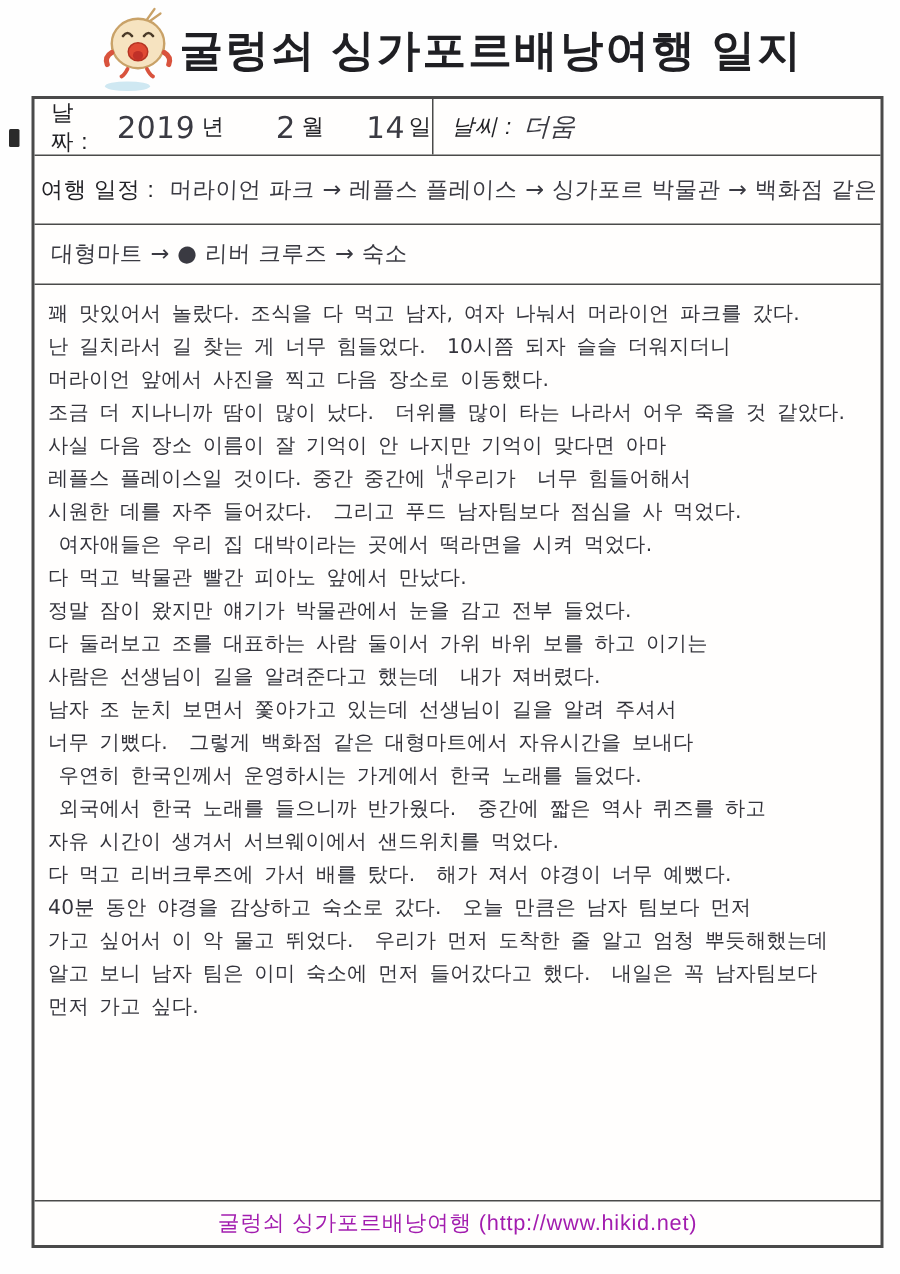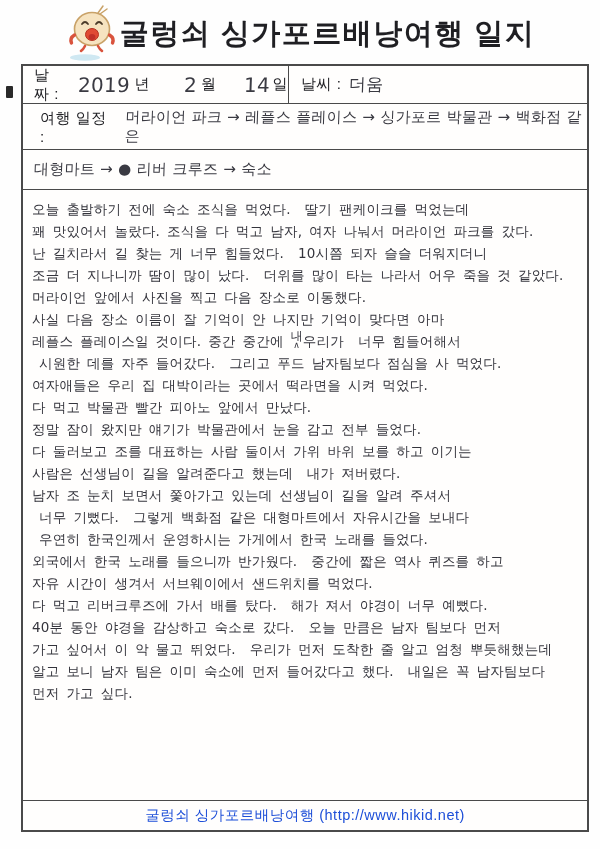--- a/index.html
+++ b/index.html
@@ -26,22 +26,22 @@
   
   .form{
     position:absolute;left:21px;top:64px;width:568px;height:768px;
     border:2px solid #4a4a4a;box-sizing:border-box;background:#fffefd;
     display:flex;flex-direction:column;
   }
   .row{box-sizing:border-box;border-bottom:1.5px solid #4a4a4a;}
   .row-date{height:38px;display:flex;}
   .cell{display:flex;align-items:center;box-sizing:border-box;}
   .cell-date{width:266px;border-right:1.5px solid #4a4a4a;padding-left:11px;}
-  .cell-weather{flex:1;padding-left:12px;}
-  .row-itin1{height:46px;display:flex;align-items:center;padding-left:17px;}
+  .cell-weather{flex:1;padding-left:12px;font-style:italic;}
+  .row-itin1{height:46px;display:flex;align-items:center;padding-left:4px;}
   .row-itin2{height:40px;display:flex;align-items:center;padding-left:11px;}
   .row-body{flex:1;padding:8px 13px 0 9px;overflow:hidden;}
   .row-footer{height:29px;border-bottom:none;display:flex;align-items:center;justify-content:center;}
 
   .print{font-size:15px;color:#222226;letter-spacing:.5px;}
   .hand{
     font-family:"DejaVu Sans",sans-serif;color:#3a3a42;letter-spacing:.3px;
     display:inline-block;transform:skewX(-2deg);
   }
   .hand-num{font-size:20px;}
@@ -55,21 +55,21 @@
   .diary-line{
     font-family:"DejaVu Sans",sans-serif;color:#34343c;
     font-size:13.5px;line-height:22px;white-space:pre-wrap;
     word-spacing:2.5px;letter-spacing:.2px;
   }
   .diary-line:nth-child(8),.diary-line:nth-child(15),.diary-line:nth-child(16){padding-left:7px;}
   .ins{display:inline-block;text-align:center;vertical-align:-2px;line-height:9px;transform:none;}
   .ins-txt{display:block;font-size:12px;}
   .ins-caret{display:block;font-size:9px;margin-top:0;}
 
-  .footer-text{font-size:14.5px;color:#1d4ed8;letter-spacing:.5px;}
+  .footer-text{font-size:14.5px;color:#a21caf;letter-spacing:.5px;}
 </style>
 </head>
 <body>
 
 <div class="page">
 
   <div class="header">
     <svg class="mascot" viewBox="0 0 54 58" xmlns="http://www.w3.org/2000/svg">
       <ellipse cx="20" cy="53.5" rx="15" ry="3.2" fill="#cfe8f2"></ellipse>
       <ellipse cx="27" cy="25" rx="17.5" ry="16.5" fill="#f6e3c0" stroke="#c9a268" stroke-width="1.6"></ellipse>
@@ -108,25 +108,24 @@
     <div class="row row-itin1">
       <span class="print">여행 일정 :</span>
       <span class="hand hand-sm ml10">머라이언 파크 → 레플스 플레이스 → 싱가포르 박물관 → 백화점 같은</span>
     </div>
 
     <div class="row row-itin2">
       <span class="hand hand-sm">대형마트 → ● 리버 크루즈 → 숙소</span>
     </div>
 
     <div class="row row-body" id="diary-body">
-        <div class="diary-line">오늘 출발하기 전에 숙소 조식을 먹었다.  딸기 팬케이크를 먹었는데</div>
         <div class="diary-line">꽤 맛있어서 놀랐다. 조식을 다 먹고 남자, 여자 나눠서 머라이언 파크를 갔다.</div>
         <div class="diary-line">난 길치라서 길 찾는 게 너무 힘들었다.  10시쯤 되자 슬슬 더워지더니</div>
+        <div class="diary-line">머라이언 앞에서 사진을 찍고 다음 장소로 이동했다.</div>
         <div class="diary-line">조금 더 지나니까 땀이 많이 났다.  더위를 많이 타는 나라서 어우 죽을 것 같았다.</div>
-        <div class="diary-line">머라이언 앞에서 사진을 찍고 다음 장소로 이동했다.</div>
         <div class="diary-line">사실 다음 장소 이름이 잘 기억이 안 나지만 기억이 맞다면 아마</div>
         <div class="diary-line"><span>레플스 플레이스일 것이다. 중간 중간에 </span><span class="ins"><span class="ins-txt">내</span><span class="ins-caret">∧</span></span><span>우리가  너무 힘들어해서</span></div>
         <div class="diary-line">시원한 데를 자주 들어갔다.  그리고 푸드 남자팀보다 점심을 사 먹었다.</div>
         <div class="diary-line">여자애들은 우리 집 대박이라는 곳에서 떡라면을 시켜 먹었다.</div>
         <div class="diary-line">다 먹고 박물관 빨간 피아노 앞에서 만났다.</div>
         <div class="diary-line">정말 잠이 왔지만 얘기가 박물관에서 눈을 감고 전부 들었다.</div>
         <div class="diary-line">다 둘러보고 조를 대표하는 사람 둘이서 가위 바위 보를 하고 이기는</div>
         <div class="diary-line">사람은 선생님이 길을 알려준다고 했는데  내가 져버렸다.</div>
         <div class="diary-line">남자 조 눈치 보면서 쫓아가고 있는데 선생님이 길을 알려 주셔서</div>
         <div class="diary-line">너무 기뻤다.  그렇게 백화점 같은 대형마트에서 자유시간을 보내다</div>

